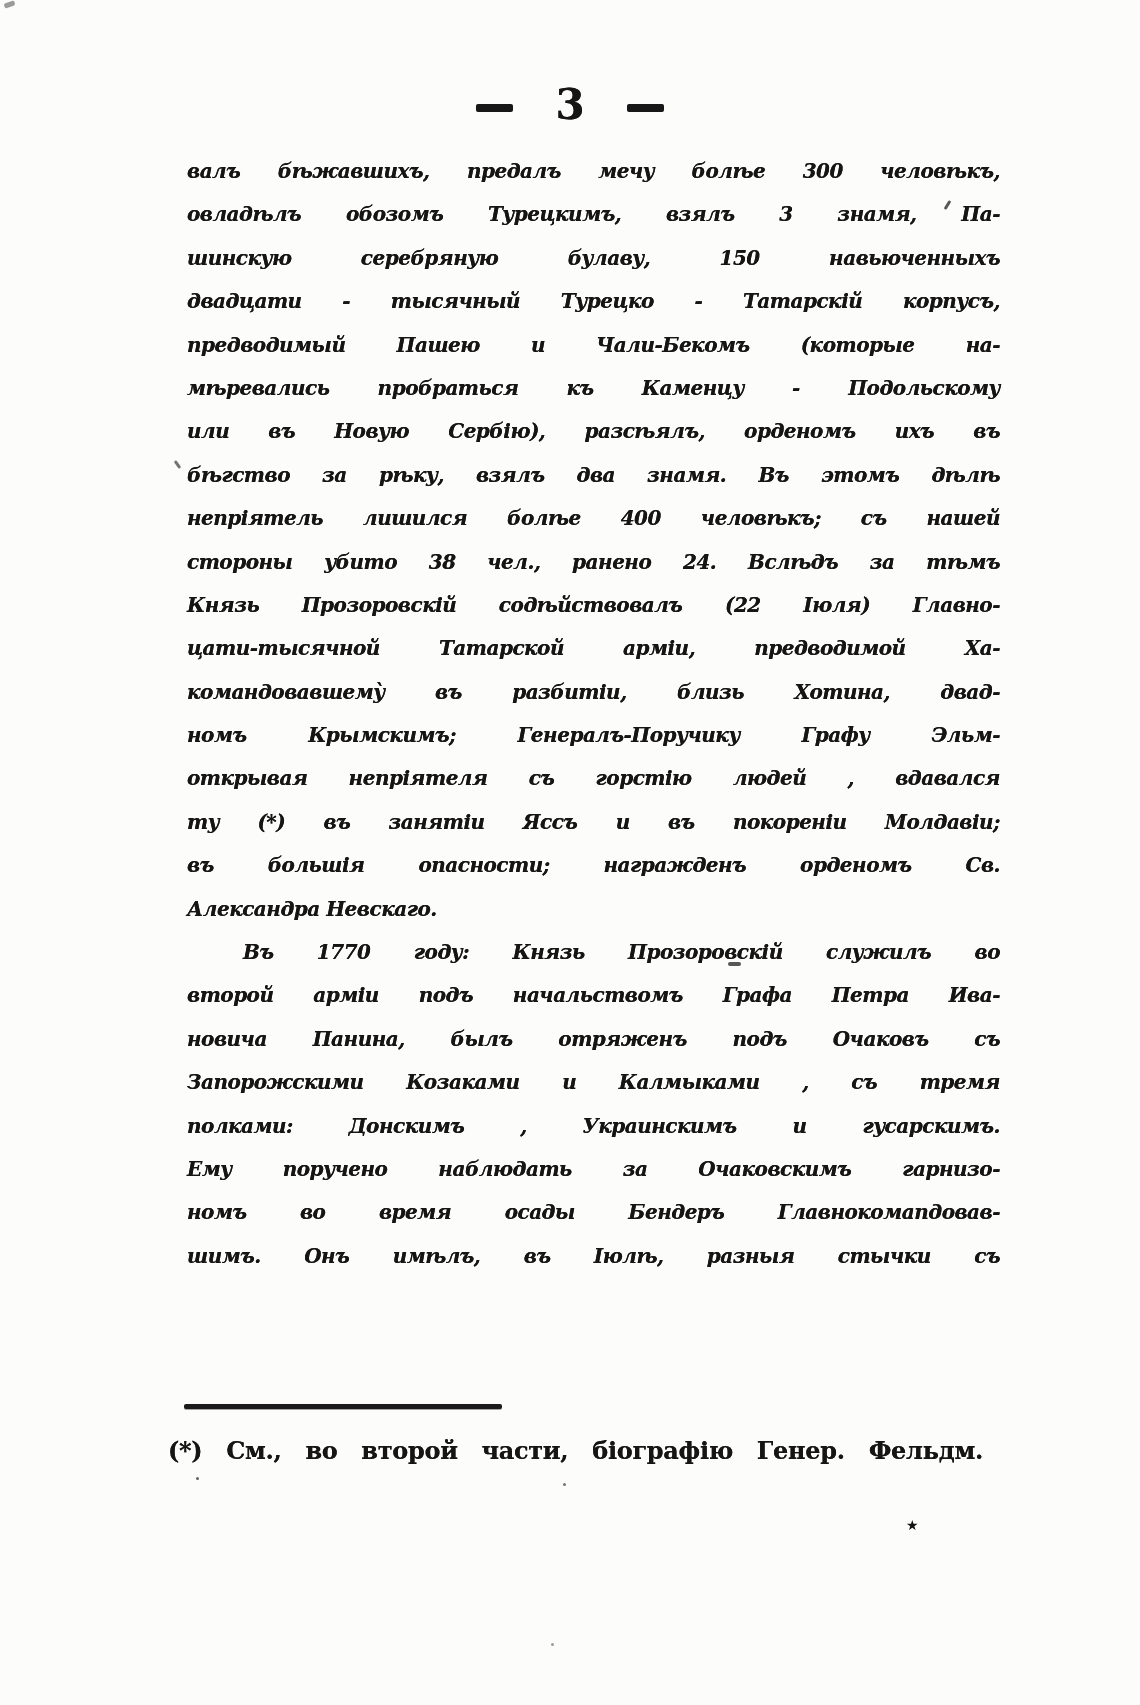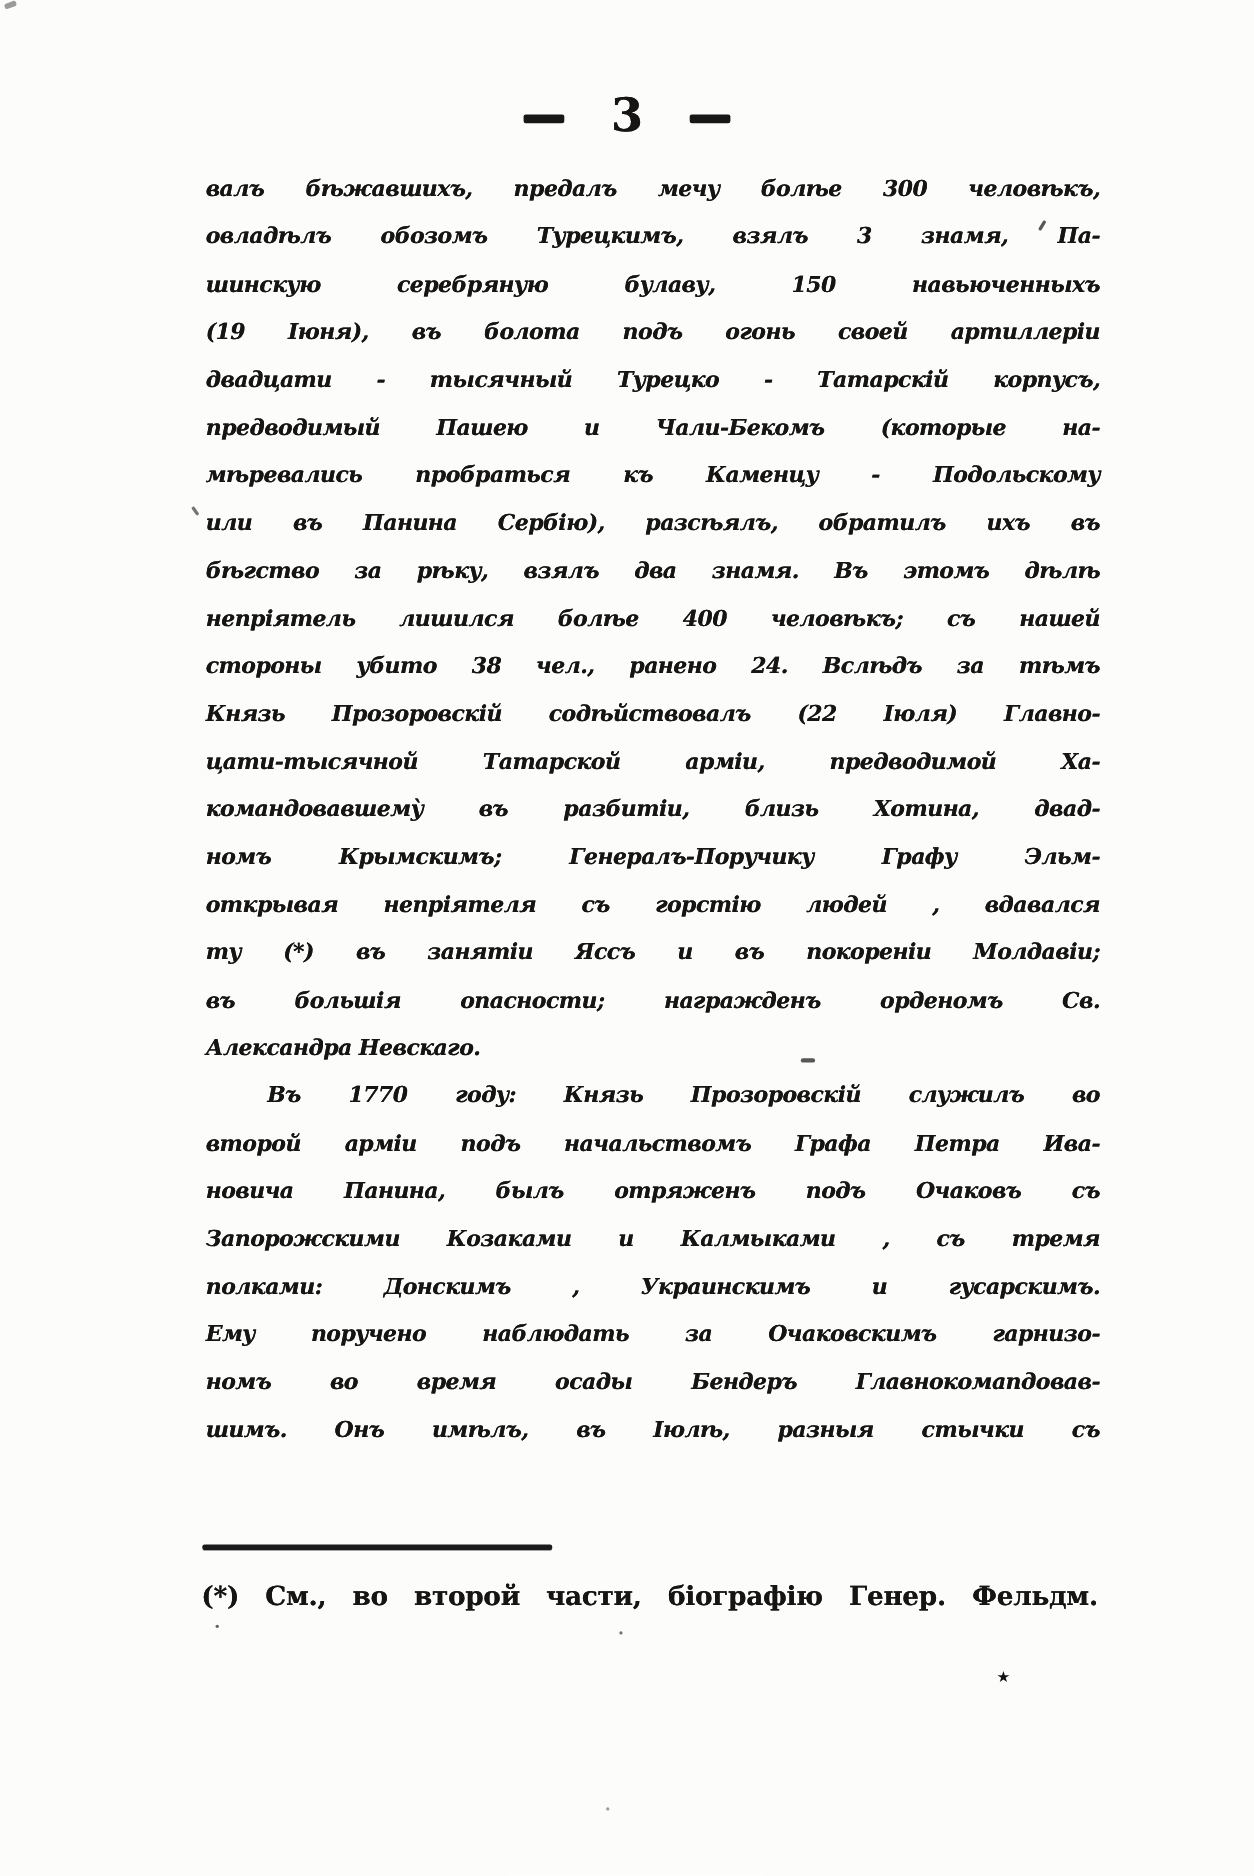--- a/index.html
+++ b/index.html
@@ -72,21 +72,21 @@
     left: 184px;
     top: 1404px;
     width: 318px;
     height: 5px;
     background: #1b1b1b;
     border-radius: 2px;
     box-shadow: 0 1px 0 rgba(0,0,0,.35);
   }
   .footnote {
     position: absolute;
-    left: 183px;
+    left: 168px;
     top: 1429px;
     width: 815px;
     font-size: 24px;
     font-weight: 700;
     letter-spacing: -0.3px;
     text-shadow: 0 0 0.5px rgba(10,10,10,.85);
   }
   .fn-line {
     height: 43px;
     line-height: 43px;
@@ -129,25 +129,24 @@
   <div class="page-header">
     <span class="header-rule"></span>
     <span class="page-num">3</span>
     <span class="header-rule"></span>
   </div>
 
   <div class="body-text">
       <div class="line">валъ бѣжавшихъ, предалъ мечу болѣе 300 человѣкъ,</div>
       <div class="line">овладѣлъ обозомъ Турецкимъ, взялъ 3 знамя, Па-</div>
       <div class="line">шинскую серебряную булаву, 150 навьюченныхъ</div>
-      <div class="line">(19 Іюня), въ болота подъ огонь своей артиллеріи</div>
       <div class="line">двадцати - тысячный Турецко - Татарскій корпусъ,</div>
       <div class="line">предводимый Пашею и Чали-Бекомъ (которые на-</div>
       <div class="line">мѣревались пробраться къ Каменцу - Подольскому</div>
-      <div class="line">или въ Панина Сербію), разсѣялъ, обратилъ ихъ въ</div>
+      <div class="line">или въ Новую Сербію), разсѣялъ, орденомъ ихъ въ</div>
       <div class="line">бѣгство за рѣку, взялъ два знамя. Въ этомъ дѣлѣ</div>
       <div class="line">непріятель лишился болѣе 400 человѣкъ; съ нашей</div>
       <div class="line">стороны убито 38 чел., ранено 24. Вслѣдъ за тѣмъ</div>
       <div class="line">Князь Прозоровскій содѣйствовалъ (22 Іюля) Главно-</div>
       <div class="line">цати-тысячной Татарской арміи, предводимой Ха-</div>
       <div class="line">командовавшему̀ въ разбитіи, близь Хотина, двад-</div>
       <div class="line">номъ Крымскимъ; Генералъ-Поручику Графу Эльм-</div>
       <div class="line">открывая непріятеля съ горстію людей , вдавался</div>
       <div class="line">ту (*) въ занятіи Яссъ и въ покореніи Молдавіи;</div>
       <div class="line">въ большія опасности; награжденъ орденомъ Св.</div>

